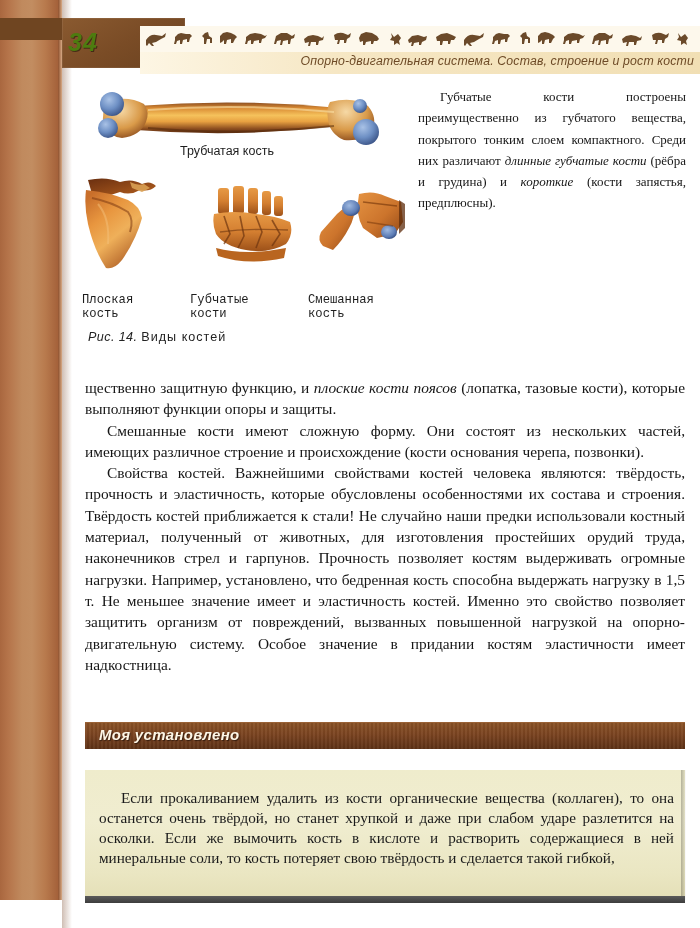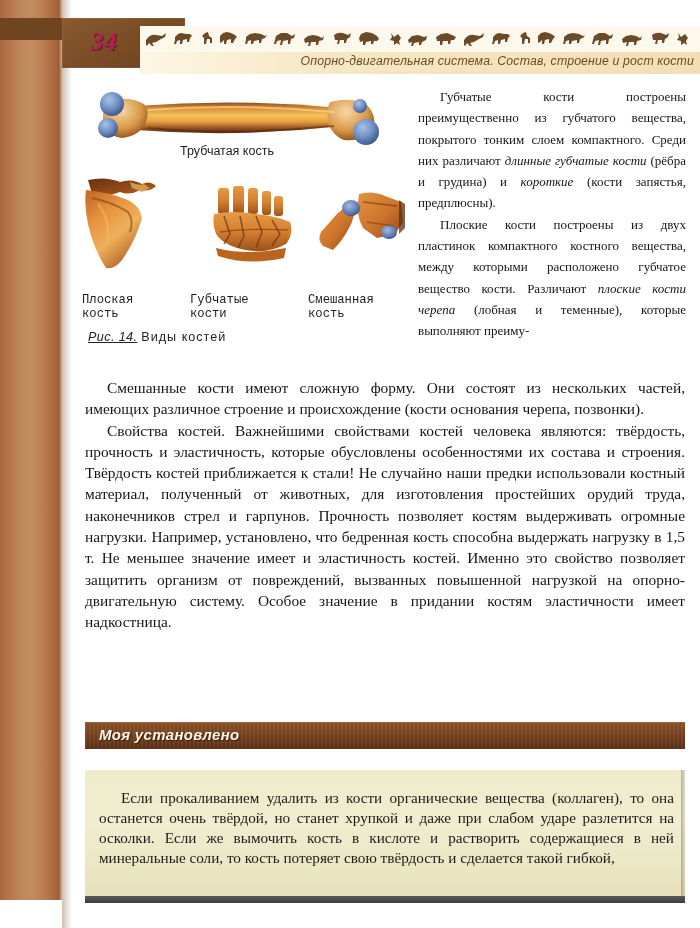--- a/index.html
+++ b/index.html
@@ -57,24 +57,24 @@
   }
   .pagenum-box {
     position: absolute;
     left: 62px; top: 18px;
     width: 123px; height: 50px;
     background: linear-gradient(150deg,#8a5a30 0%, #7a4c26 50%, #6b4220 100%);
     box-shadow: inset 0 0 0 1px rgba(255,255,255,.07);
   }
   .pagenum {
     position: absolute;
-    left: 91px; top: 28px;
+    left: 68px; top: 28px;
     width: 60px;
-    color: #be185d;
-    font-family: Liberation Serif, serif;
+    color: #4d7c0f;
+    font-family: Liberation Sans, sans-serif;
     font-style: italic;
     font-weight: bold;
     font-size: 25px;
     letter-spacing: 1px;
     text-shadow: 1px 1px 0 rgba(0,0,0,.45);
   }
 
   .animal-strip {
     position: absolute;
     left: 140px; top: 26px;
@@ -140,21 +140,21 @@
   .fig-label {
     position: absolute;
     left: 8px; top: 248px;
     font-family: "Liberation Sans", sans-serif;
     font-style: italic;
     font-size: 12.6px;
     color: #232323;
     letter-spacing: .4px;
     white-space: nowrap;
   }
-  .fig-label .num { font-style: italic; text-decoration: underline; }
+  .fig-label .num { font-style: italic; }
   .fig-label .rest { font-style: normal; letter-spacing: 1px; }
 
   
   .col-right {
     position: absolute;
     left: 418px; top: 86px;
     width: 268px;
     font-family: "Liberation Serif", serif;
     font-size: 13px;
     line-height: 21.3px;
@@ -441,24 +441,24 @@
     <div class="cap cap-mixed">Смешанная кость</div>
 
     <div class="fig-label">
       <span class="num">Рис. 14.</span>
       <span class="rest">Виды костей</span>
     </div>
   </div>
 
   <div class="col-right">
     <p><span>Губчатые кости</span><span> построены преимущественно из губчатого вещества, покрытого тонким слоем компактного. Среди них различают </span><i>длинные губчатые кости</i><span> (рёбра и грудина) и </span><i>короткие</i><span> (кости запястья, предплюсны).</span></p>
-    <p><span>Плоские кости</span><span> построены из двух пластинок компактного костного вещества, между которыми расположено губчатое вещество кости. Различают </span><i>плоские кости черепа</i><span> (лобная и теменные), которые выполняют преиму-</span></p>
   </div>
 
   <div class="body-text">
+    <p style="text-indent:0"><span>щественно защитную функцию, и </span><i>плоские кости поясов</i><span> (лопатка, тазовые кости), которые выполняют функции опоры и защиты.</span></p>
     <p><span>Смешанные кости</span><span> имеют сложную форму. Они состоят из нескольких частей, имеющих различное строение и происхождение (кости основания черепа, позвонки).</span></p>
     <p><span>Свойства костей.</span><span> Важнейшими свойствами костей человека являются: твёрдость, прочность и эластичность, которые обусловлены особенностями их состава и строения. Твёрдость костей приближается к стали! Не случайно наши предки использовали костный материал, полученный от животных, для изготовления простейших орудий труда, наконечников стрел и гарпунов. Прочность позволяет костям выдерживать огромные нагрузки. Например, установлено, что бедренная кость способна выдержать нагрузку в 1,5 т. Не меньшее значение имеет и эластичность костей. Именно это свойство позволяет защитить организм от повреждений, вызванных повышенной нагрузкой на опорно-двигательную систему. Особое значение в придании костям эластичности имеет надкостница.</span></p>
   </div>
 
   <div class="lab-bar"></div>
   <div class="ghost ghost-a">&nbsp;</div>
   <div class="lab-bar-title">Моя установлено</div>
 
   <div class="lab-panel"></div>
   <div class="lab-panel-right"></div>

